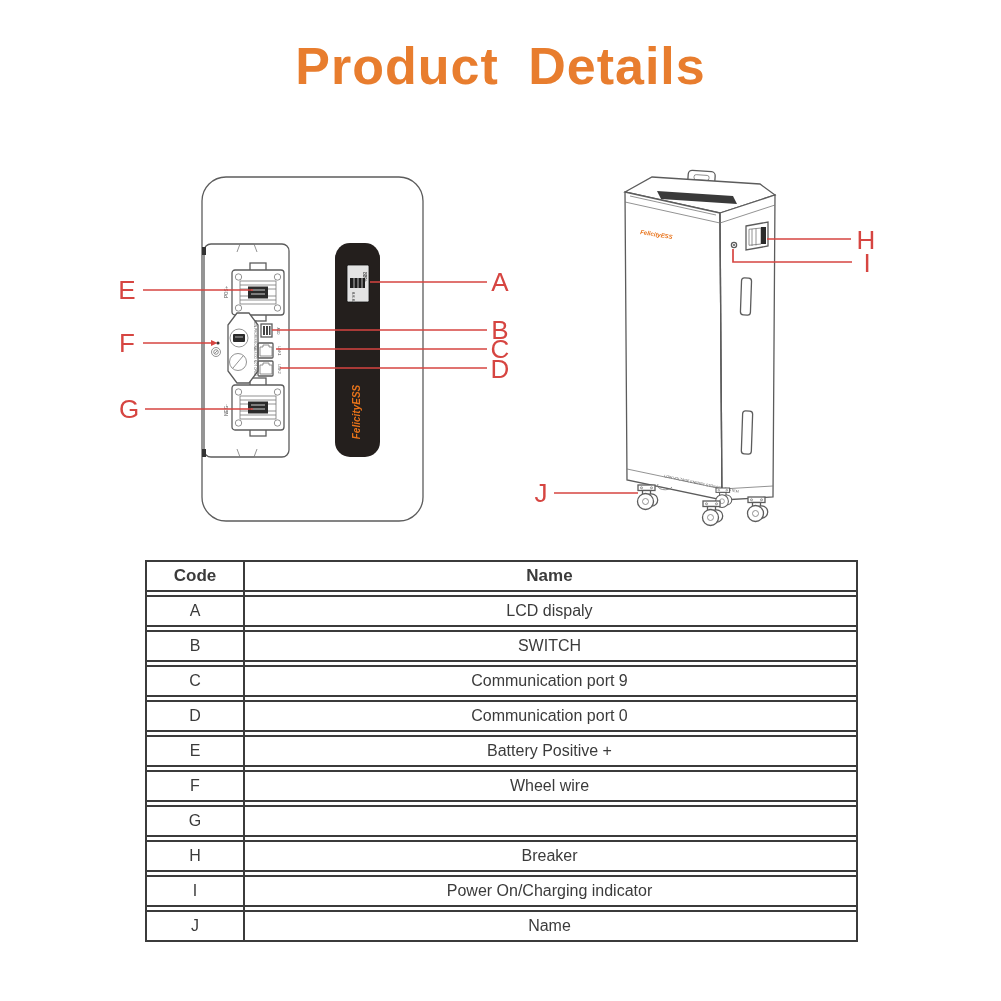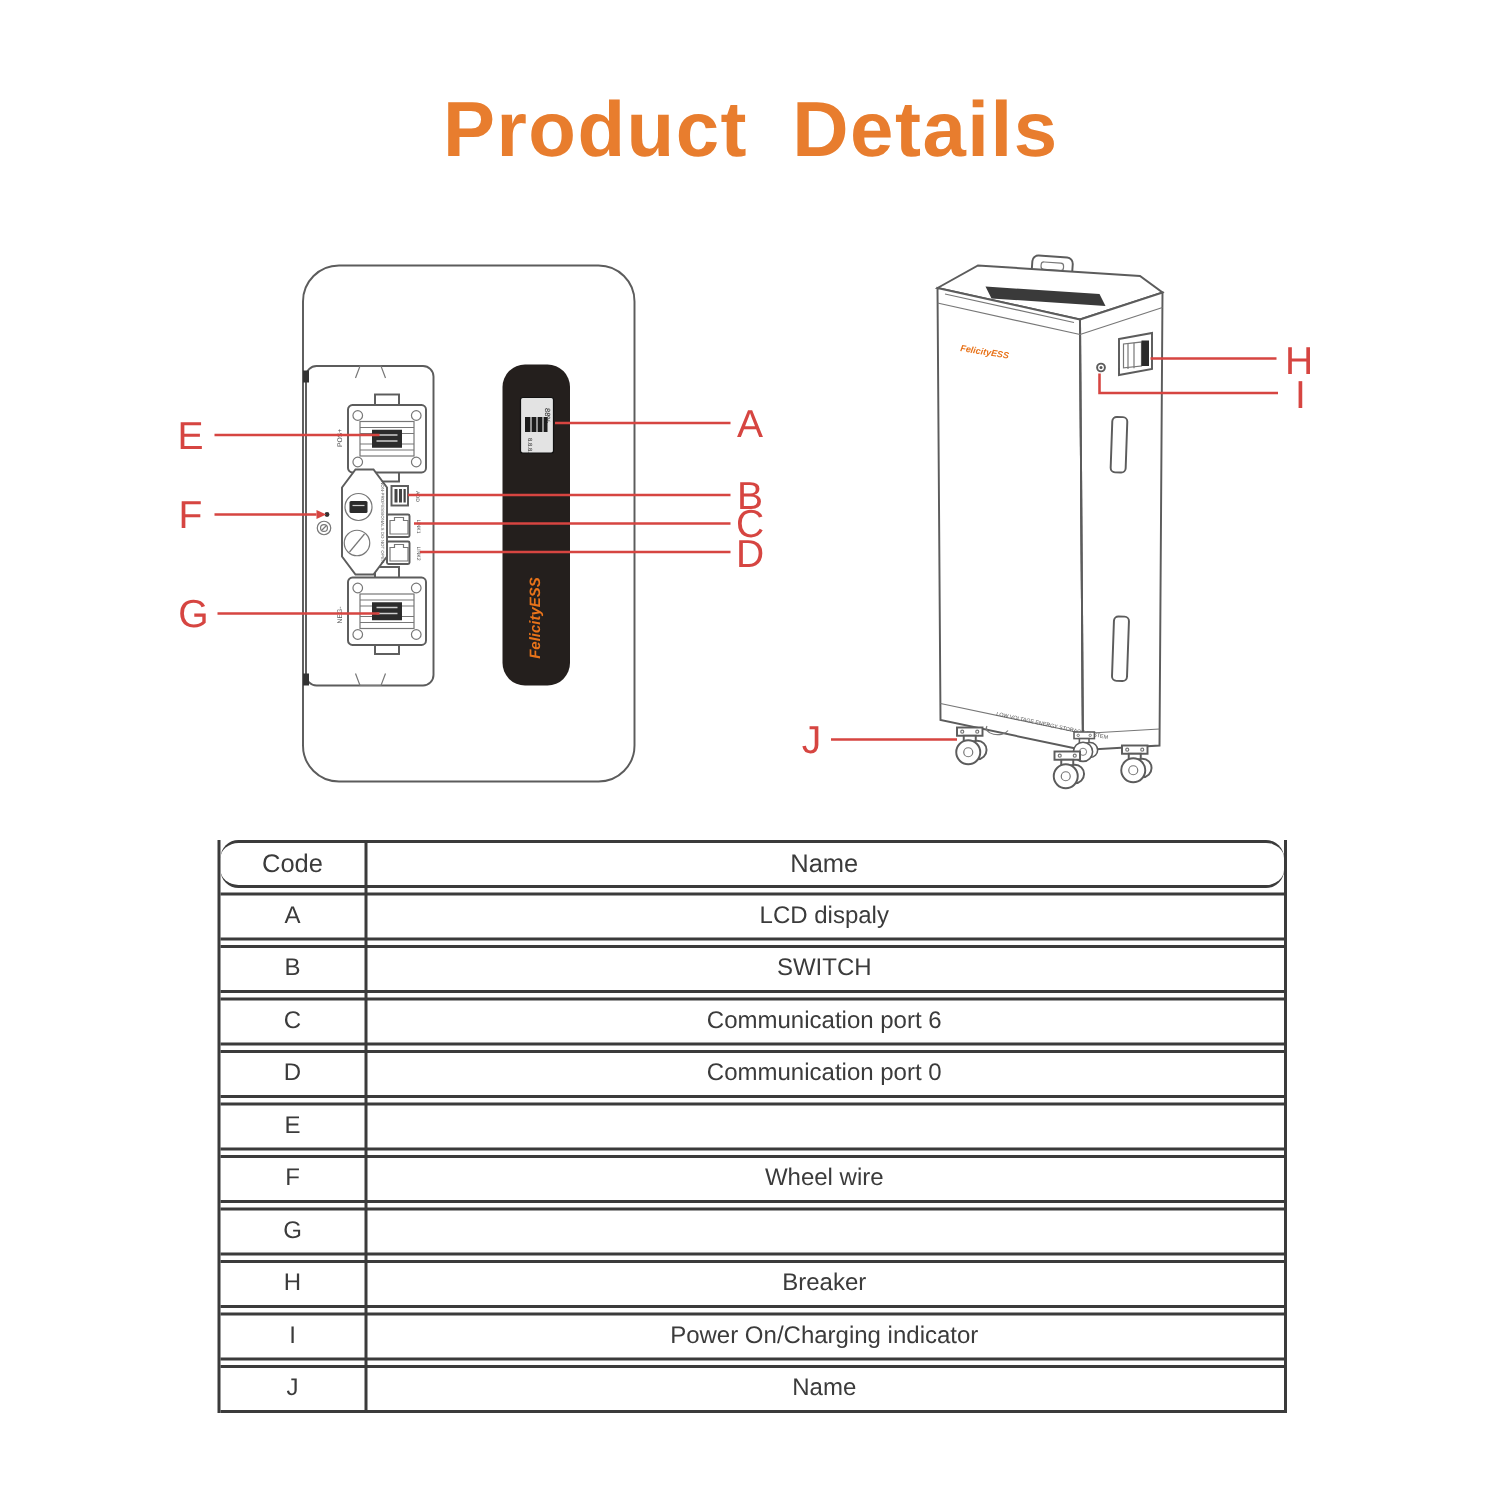--- a/index.html
+++ b/index.html
@@ -1,36 +1,36 @@
 <!DOCTYPE html>
 <html><head>
 <meta charset="utf-8">
 <style>
   html,body{margin:0;padding:0;background:#ffffff;}
   body{width:1001px;height:1001px;position:relative;font-family:"Liberation Sans",sans-serif;overflow:hidden;}
   .page-title{
-    position:absolute;top:57px;left:0;width:1001px;text-align:center;
+    position:absolute;top:36px;left:0;width:1001px;text-align:center;
     font-size:52px;font-weight:bold;color:#e87d2e;letter-spacing:1px;word-spacing:14px;
   }
   .diagram-svg{position:absolute;top:0;left:0;}
   
   .parts-table{
     position:absolute;left:145px;top:560px;width:709px;
     border-left:2px solid #3b3b3b;border-right:2px solid #3b3b3b;
   }
   .parts-table::before{
     content:"";position:absolute;left:96px;top:0;bottom:0;width:2px;background:#3b3b3b;
   }
   .t-row{
     display:flex;align-items:center;height:28px;
     border-top:2px solid #3b3b3b;border-bottom:2px solid #3b3b3b;
     margin-bottom:3px;color:#3b3b3b;font-size:16px;
   }
   .t-row:last-child{margin-bottom:0;}
-  .t-row.header{font-weight:normal;font-size:17px;border-radius:12px;}
+  .t-row.header{font-weight:bold;font-size:17px;}
   .c-code{width:96px;text-align:center;flex:none;}
   .c-name{flex:1;text-align:center;padding-left:0;}
   
   .art{stroke:#5c5c5c;fill:none;stroke-width:1.3;}
   .artw{stroke:#5c5c5c;fill:#ffffff;stroke-width:1.3;}
   .thin{stroke:#777;fill:none;stroke-width:0.8;}
   .red{stroke:#d64541;stroke-width:1.7;fill:none;}
   .redtxt{fill:#d64541;font-size:26px;font-family:"Liberation Sans",sans-serif;}
   .tinytxt{fill:#555;font-family:"Liberation Sans",sans-serif;}
 </style>
@@ -223,28 +223,29 @@
   <div class="t-row">
     <div class="c-code">A</div>
     <div class="c-name">LCD dispaly</div>
   </div>
   <div class="t-row">
     <div class="c-code">B</div>
     <div class="c-name">SWITCH</div>
   </div>
   <div class="t-row">
     <div class="c-code">C</div>
-    <div class="c-name">Communication port  6</div>
+    <div class="c-name">Communication port  9</div>
   </div>
   <div class="t-row">
     <div class="c-code">D</div>
     <div class="c-name">Communication port  0</div>
   </div>
   <div class="t-row">
     <div class="c-code">E</div>
+    <div class="c-name">Battery Positive +</div>
   </div>
   <div class="t-row">
     <div class="c-code">F</div>
     <div class="c-name">Wheel wire</div>
   </div>
   <div class="t-row">
     <div class="c-code">G</div>
   </div>
   <div class="t-row">
     <div class="c-code">H</div>

